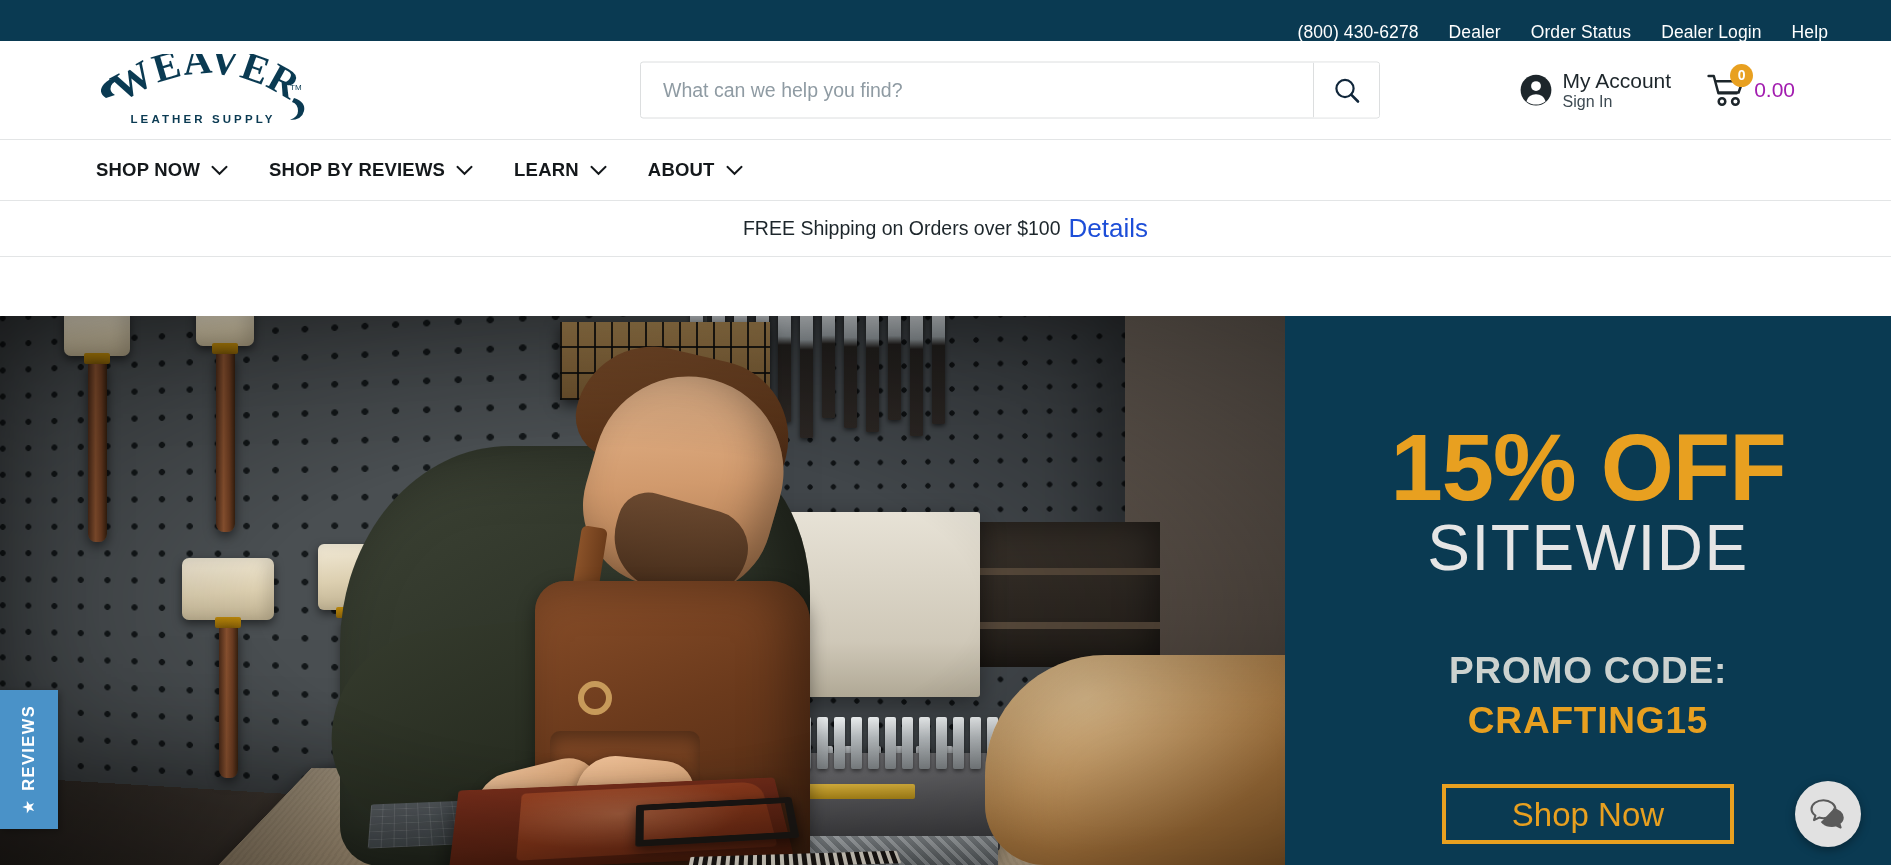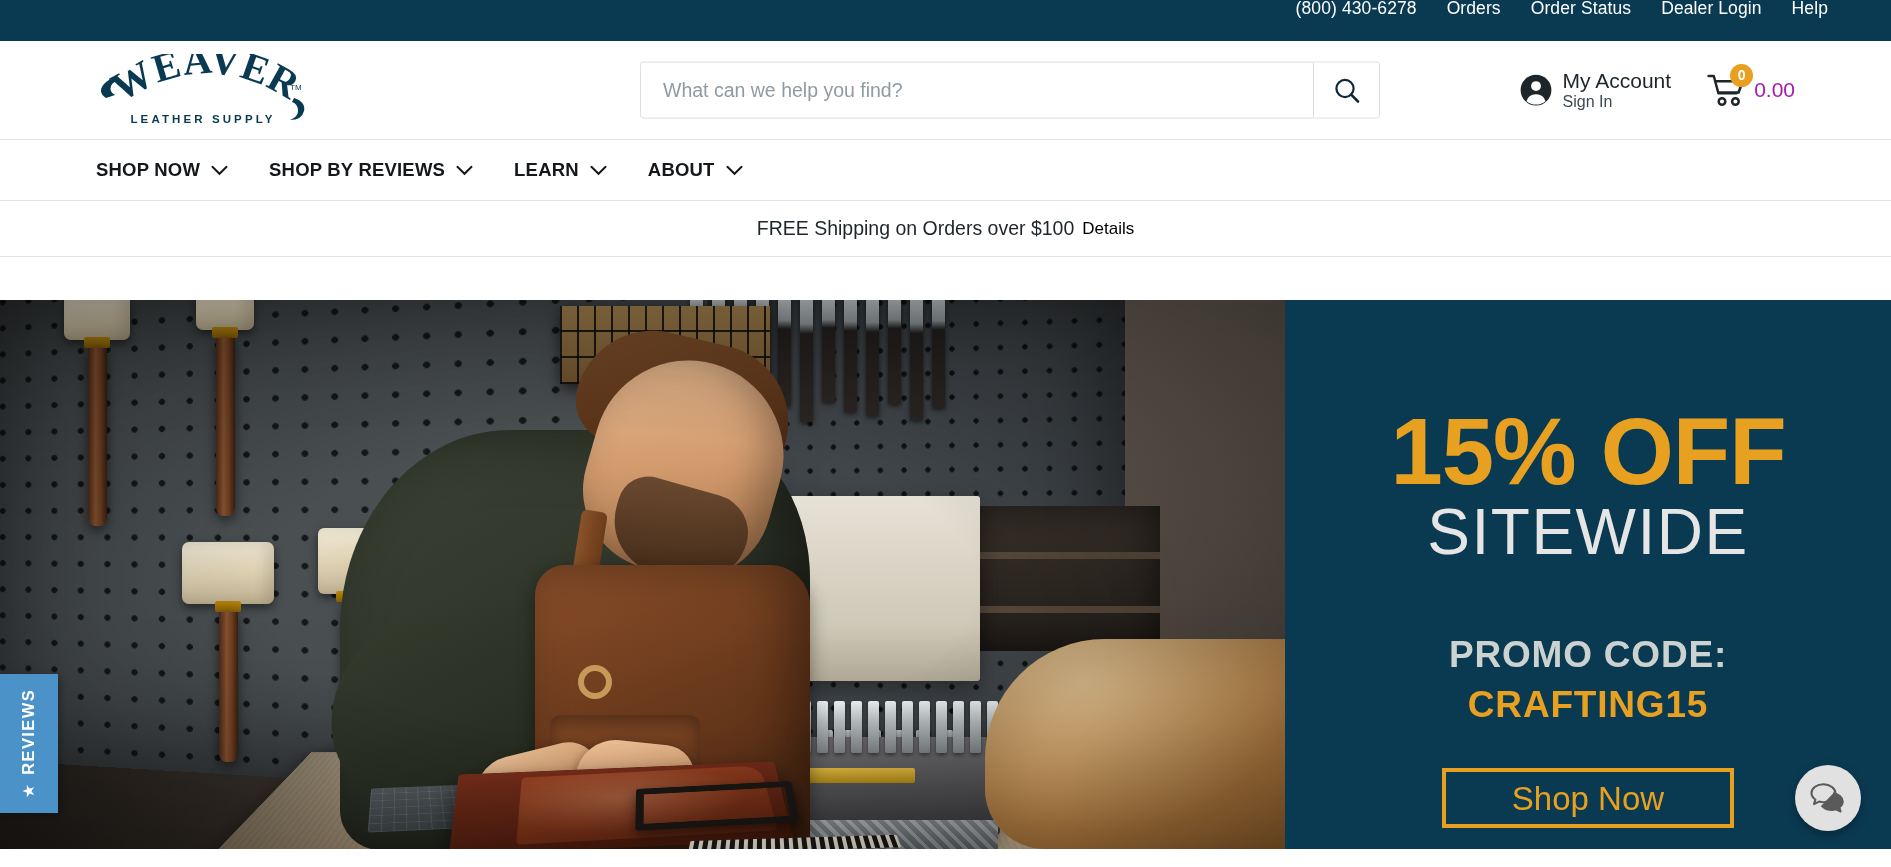--- a/index.html
+++ b/index.html
@@ -11,21 +11,21 @@
     overflow: hidden;
     background: #ffffff;
     font-family: "Liberation Sans", sans-serif;
   }
 
   
   .topbar {
     height: 41px;
     background: #0a3a52;
     display: flex;
-    align-items: flex-start;
+    align-items: flex-end;
     justify-content: flex-end;
     padding-right: 48px;
     gap: 0;
   }
   .topbar-link {
     color: #ffffff;
     font-size: 17.5px;
     text-decoration: none;
     padding: 0 15px;
     letter-spacing: .1px;
@@ -175,35 +175,36 @@
     height: 56px;
     background: #ffffff;
     border-bottom: 1px solid #e3e5e6;
     display: flex;
     align-items: center;
     justify-content: center;
     gap: 8px;
   }
   .shipbar-text { font-size: 19.5px; color: #1d262b; }
   .shipbar-link {
-    font-size: 17px;
-    color: #000000;
+    font-size: 26px;
+    color: #1d4ed8;
     text-decoration: none;
     cursor: pointer;
   }
 
   
   .spacer { height: 43px; background: #ffffff; }
 
   
   .hero {
     position: relative;
     height: 549px;
     display: flex;
     overflow: hidden;
+    margin-top: 16px;
   }
 
   
   .hero-photo {
     position: relative;
     width: 1285px;
     overflow: hidden;
     background: #2a221c;
   }
 
@@ -613,21 +614,21 @@
     z-index: 40;
     box-shadow: 0 3px 10px rgba(0,0,0,.35);
   }
   .chat-widget svg { display: block; }
 </style>
 </head>
 <body>
 
 <div class="topbar">
   <a class="topbar-link" href="#">(800) 430-6278</a>
-  <a class="topbar-link" href="#">Orders</a>
+  <a class="topbar-link" href="#">Dealer</a>
   <a class="topbar-link" href="#">Order Status</a>
   <a class="topbar-link" href="#">Dealer Login</a>
   <a class="topbar-link" href="#">Help</a>
 </div>
 
 <div class="header">
 
   <a class="logo" href="#">
     <svg viewBox="0 0 215 72" xmlns="http://www.w3.org/2000/svg" aria-hidden="true">
       <defs>

